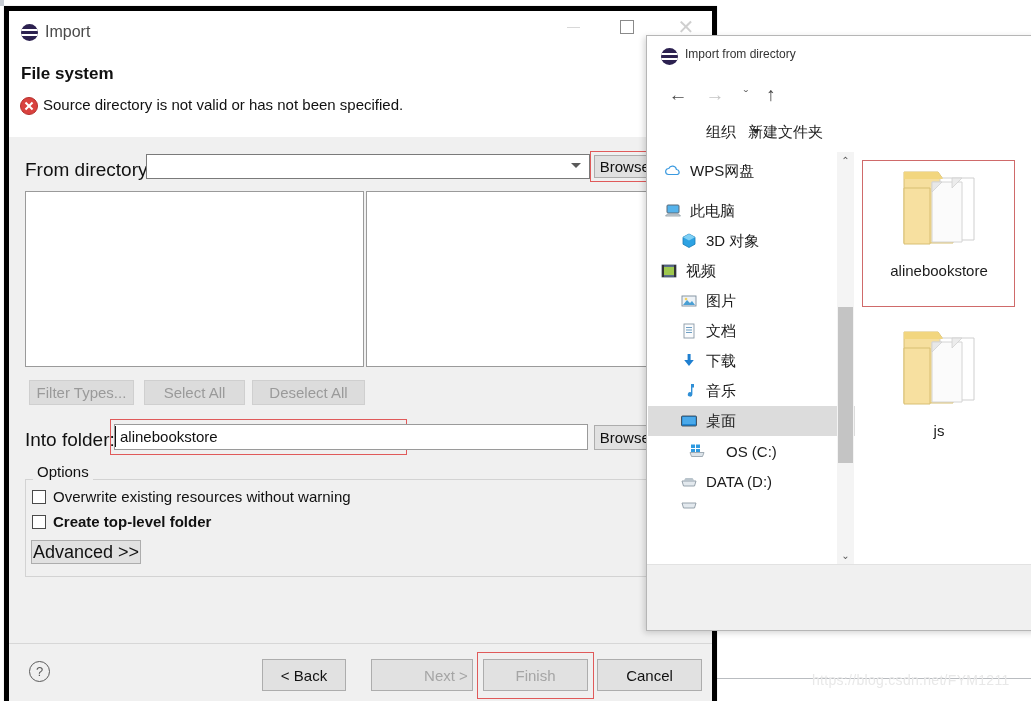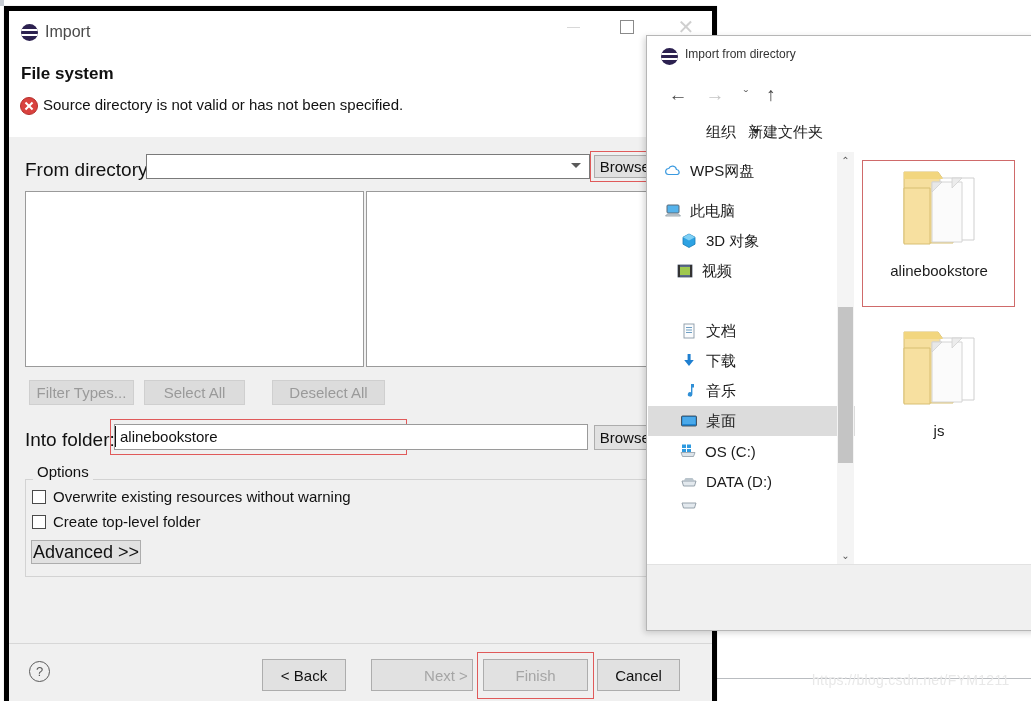--- a/index.html
+++ b/index.html
@@ -132,21 +132,21 @@
     background:#ffffff; border:1px solid #9a9a9a; box-sizing:border-box;
   }
 
   .gray-btn {
     position:absolute; height:25px; background:#dcdcdc; border:1px solid #cfcfcf;
     box-sizing:border-box; display:flex; align-items:center; justify-content:center;
     font-size:15px; color:#9a9a9a;
   }
   .btn-filter { left:20px; top:369px; width:105px; }
   .btn-selall { left:135px; top:369px; width:101px; }
-  .btn-deselall { left:243px; top:369px; width:113px;margin-left:20px; }
+  .btn-deselall { left:243px; top:369px; width:113px; }
 
   .into-label { position:absolute; left:16px; top:418px; }
   .into-hl {
     position:absolute; left:101px; top:408px; width:297px; height:36px;
     border:1.5px solid #e05a5a; box-sizing:border-box;
   }
   .into-input {
     position:absolute; left:105px; top:413px; width:474px; height:26px;
     background:#ffffff; border:1px solid #9a9a9a; box-sizing:border-box;
     font-size:15px; color:#111; padding:3px 0 0 5px; white-space:nowrap; overflow:hidden;
@@ -169,21 +169,21 @@
     position:absolute; left:24px; top:452px; background:#f0f0f0; padding:0 4px; font-size:15px; color:#111;
   }
   .chk-row { position:absolute; font-size:15px; color:#111; }
   .chk-box {
     position:absolute; width:14px; height:14px; background:#ffffff;
     border:1px solid #4a4a4a; box-sizing:border-box;
   }
   .chk1-box { left:23px; top:479px; }
   .chk1-lbl { left:44px; top:477px; }
   .chk2-box { left:23px; top:504px; }
-  .chk2-lbl { left:44px; top:502px; }
+  .chk2-lbl { left:44px; top:502px;font-weight:bold; }
   .adv-btn {
     position:absolute; left:22px; top:529px; width:110px; height:24px;
     background:#e1e1e1; border:1px solid #adadad; box-sizing:border-box;
     display:flex; align-items:center; justify-content:center; font-size:18px; color:#111;
   }
 
   .ecl-footer {
     position:absolute; left:0; top:632px; width:703px; height:57px;
     background:#f0f0f0; border-top:1px solid #d7d7d7;
   }
@@ -197,21 +197,21 @@
     position:absolute; height:32px; border:1px solid #adadad; box-sizing:border-box;
     display:flex; align-items:center; justify-content:center; font-size:15px;
   }
   .btn-back { left:253px; top:648px; width:84px; background:#e1e1e1; color:#111; }
   .btn-next { left:362px; top:648px; width:102px; background:#e1e1e1; color:#a5a5a5;padding-left:48px; }
   .finish-hl {
     position:absolute; left:468px; top:641px; width:117px; height:47px;
     border:1.5px solid #e05a5a; box-sizing:border-box;
   }
   .btn-finish { left:474px; top:648px; width:105px; background:#e1e1e1; color:#a5a5a5; }
-  .btn-cancel { left:588px; top:648px; width:83px; background:#e1e1e1; color:#111; }
+  .btn-cancel { left:588px; top:648px; width:105px; background:#e1e1e1; color:#111; }
 
   
   .explorer {
     position:absolute; left:646px; top:35px; width:392px; height:594px;
     background:#f0f0f0; border:1px solid #b6b6b6;
     box-shadow: -2px 2px 6px rgba(0,0,0,.16);
   }
   .exp-titlebar { position:absolute; left:0; top:0; width:392px; height:40px; background:#ffffff; }
   .exp-title-icon {
     position:absolute; left:14px; top:12px; width:17px; height:17px; border-radius:50%;
@@ -433,32 +433,42 @@
         <div class="tree-item" style="top:74px; padding-left:32px;">
           <span class="t-ico">
             <svg width="18" height="18" viewBox="0 0 18 18">
                 <path d="M9 2l6 3.2v7L9 15.5 3 12.2v-7z" fill="#2da2e3" stroke="#1b7cb5" stroke-width=".8"></path>
                 <path d="M9 2l6 3.2L9 8.6 3 5.2z" fill="#7fd0f5"></path>
               </svg>
           </span>
           <span class="tree-label">3D 对象</span>
         </div>
 
-        <div class="tree-item" style="top:104px; padding-left:28px;">
+        <div class="tree-item" style="top:104px; padding-left:12px;">
           <span class="t-ico">
             <svg width="18" height="18" viewBox="0 0 18 18">
                 <rect x="2" y="3" width="14" height="12" fill="#5a6b8a" stroke="#44506a" stroke-width=".8"></rect>
                 <rect x="4" y="5" width="10" height="8" fill="#9ec84f"></rect>
                 <rect x="2" y="3" width="2" height="12" fill="#333"></rect>
                 <rect x="14" y="3" width="2" height="12" fill="#333"></rect>
               </svg>
           </span>
           <span class="tree-label">视频</span>
         </div>
 
+        <div class="tree-item" style="top:134px; padding-left:32px;">
+          <span class="t-ico">
+            <svg width="18" height="18" viewBox="0 0 18 18">
+                <rect x="2" y="4" width="14" height="10" fill="#eef3f7" stroke="#7b8d9b" stroke-width=".9"></rect>
+                <path d="M3 13l4-5 3 3 2-2 3 4z" fill="#4a9fd4"></path>
+                <circle cx="6" cy="7" r="1.3" fill="#f0d060"></circle>
+              </svg>
+          </span>
+          <span class="tree-label">图片</span>
+        </div>
 
         <div class="tree-item" style="top:164px; padding-left:32px;">
           <span class="t-ico">
             <svg width="18" height="18" viewBox="0 0 18 18">
                 <rect x="4" y="2" width="10" height="14" fill="#fbfcfd" stroke="#8a9aa6" stroke-width=".9"></rect>
                 <rect x="6" y="5" width="6" height="1" fill="#6f9fc4"></rect>
                 <rect x="6" y="7.5" width="6" height="1" fill="#6f9fc4"></rect>
                 <rect x="6" y="10" width="6" height="1" fill="#6f9fc4"></rect>
               </svg>
           </span>
@@ -486,21 +496,21 @@
         <div class="tree-item sel" style="top:254px; padding-left:32px;">
           <span class="t-ico">
             <svg width="18" height="18" viewBox="0 0 18 18">
                 <rect x="1.5" y="4" width="15" height="10" rx="1" fill="#1f86d4" stroke="#3a4a58" stroke-width=".9"></rect>
                 <rect x="2.5" y="5" width="13" height="7" fill="#4aa9ea"></rect>
               </svg>
           </span>
           <span class="tree-label">桌面</span>
         </div>
 
-        <div class="tree-item" style="top:284px; padding-left:31px;">
+        <div class="tree-item" style="top:284px; padding-left:40px;gap:12px;">
           <span class="t-ico">
             <svg width="18" height="18" viewBox="0 0 18 18">
                 <path d="M2 10.5h14l-1.5 4h-11z" fill="#dde4ea" stroke="#8d9aa4" stroke-width=".8"></path>
                 <rect x="3" y="2.5" width="4" height="3.5" fill="#2f9ae0"></rect>
                 <rect x="8" y="2.5" width="4" height="3.5" fill="#2f9ae0"></rect>
                 <rect x="3" y="7" width="4" height="3" fill="#2f9ae0"></rect>
                 <rect x="8" y="7" width="4" height="3" fill="#2f9ae0"></rect>
               </svg>
           </span>
           <span class="tree-label">OS (C:)</span>

